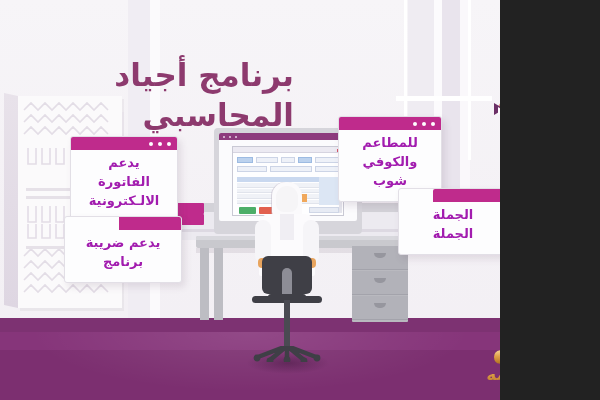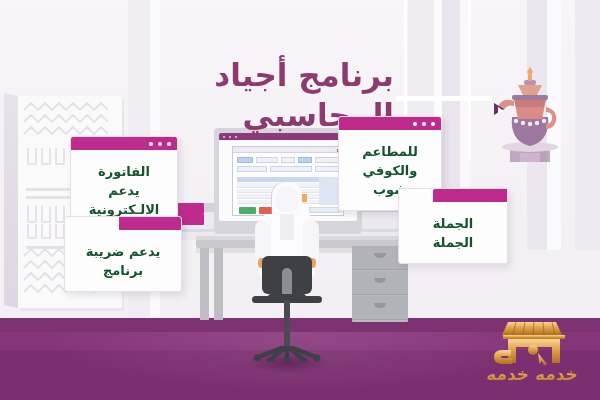--- a/index.html
+++ b/index.html
@@ -1,19 +1,19 @@
 <!DOCTYPE html>
 <html lang="ar"><head>
 <meta charset="utf-8">
 <title>Ajyad Accounting Program Ad</title>
 <style>
   html,body{margin:0;padding:0;background:#222;}
   *{box-sizing:border-box;}
   #stage{
-    position:relative;width:600px;height:400px;overflow:hidden;
+    position:relative;width:500px;height:400px;overflow:hidden;
     font-family:"DejaVu Sans","Liberation Sans",sans-serif;
     background:#f4f1f6;
   }
 
   
   .bg-base{position:absolute;inset:0;background:linear-gradient(180deg,#f7f5f8 0%,#f4f1f5 55%,#f2eff4 100%);}
 
   .wall-strip{position:absolute;top:0;bottom:0;}
 
   
@@ -100,21 +100,21 @@
 
   
   .card{position:absolute;background:#fdfdfe;border:1px solid #e2dfe6;border-radius:3px;
     box-shadow:3px 4px 7px rgba(90,60,95,.13);direction:rtl;text-align:center;}
   .card .hdr{height:13px;background:#bf2b8c;border-radius:2px 2px 0 0;position:relative;}
   .card .hdr.plain{background:#bf2b8c;}
   .card .hdr i{position:absolute;top:4.5px;width:4px;height:4px;border-radius:50%;background:#fff;}
   .card .hdr i:nth-of-type(1){right:6px;}
   .card .hdr i:nth-of-type(2){right:15px;}
   .card .hdr i:nth-of-type(3){right:24px;}
-  .card .txt{padding:13px 8px 10px;color:#14532d;font-size:13px;font-weight:bold;line-height:1.45;}
+  .card .txt{padding:4px 8px 10px;color:#a21caf;font-size:13px;font-weight:bold;line-height:1.45;}
 
   .card.c1{left:70px;top:136px;width:108px;}
   .card.c2{left:64px;top:216px;width:118px;}
   .card.c3{left:338px;top:116px;width:104px;}
   .card.c4{left:398px;top:188px;width:110px;}
 
   
   .tail{position:absolute;background:#bf2b8c;height:11px;border-radius:1px;}
 
   
@@ -294,22 +294,22 @@
   <div class="tail" style="left:158px;top:203px;width:46px;"></div>
   <div class="tail" style="left:168px;top:214px;width:36px;"></div>
 
   <div class="card c1">
     <div class="hdr">
         <i></i>
         <i></i>
         <i></i>
       </div>
     <div class="txt">
+      <div>يدعم</div>
       <div>الفاتورة</div>
-      <div>يدعم</div>
       <div>الالـكترونية</div>
     </div>
   </div>
 
   <div class="card c2">
     <div class="hdr plain" style="width:62px;margin-left:auto;border-radius:0 2px 0 0;"></div>
     <div class="txt">
       <div>يدعم ضريبة</div>
       <div>برنامج</div>
     </div>

